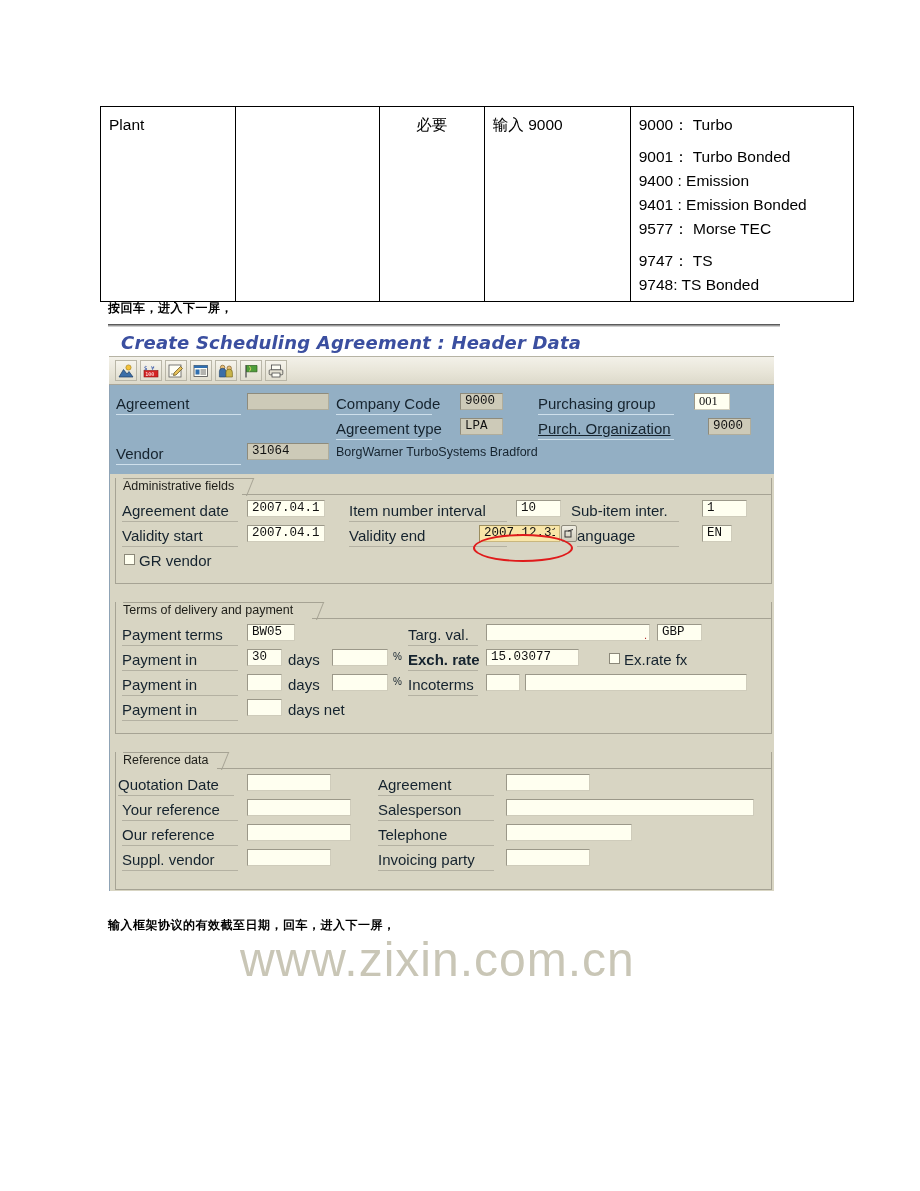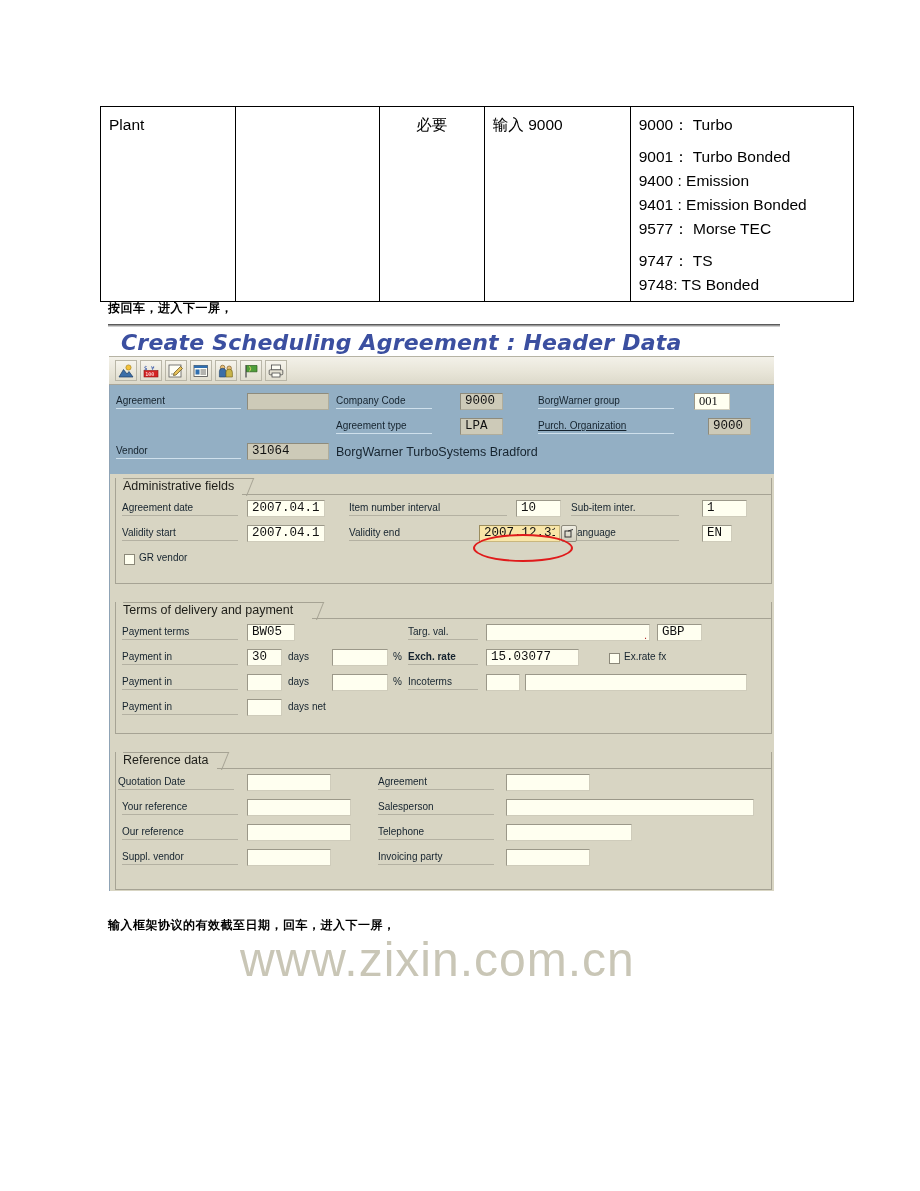--- a/index.html
+++ b/index.html
@@ -55,21 +55,21 @@
   }
   .sap-title{
     height:28px;background:#ffffff;
     display:flex;align-items:center;
     padding-left:12px;
     box-sizing:border-box;
   }
   .sap-title span{
     font-family:"DejaVu Sans", sans-serif;
     font-style:italic;font-weight:bold;
-    font-size:22px;color:#3b4fa0;
+    font-size:18px;color:#3b4fa0;
     letter-spacing:.2px;
   }
   .sap-toolbar{
     height:29px;
     background:linear-gradient(to bottom,#f3f1e9 0%,#e8e5d8 55%,#dcd9ca 100%);
     border-top:1px solid #b6b3a4;
     border-bottom:1px solid #a9a699;
     display:flex;align-items:center;
     padding-left:6px;gap:3px;
     box-sizing:border-box;
@@ -95,21 +95,21 @@
   
   .blue-block{
     background:#93afc4;
     padding:6px 0 8px 0;
     position:relative;
   }
   .row{position:relative;height:25px;}
 
   .lbl{
     position:absolute;
-    font-size:10px;color:#15232e;
+    font-size:15px;color:#15232e;
     font-family:"Liberation Sans", sans-serif;
     white-space:nowrap;
     top:4px;
   }
   .lbl.u{border-bottom:1px solid #cfe0ec;padding-bottom:2px;}
   .lbl.ud{border-bottom:1px solid #b4b1a2;padding-bottom:2px;}
 
   .fld{
     position:absolute;top:2px;height:17px;
     box-sizing:border-box;
@@ -291,21 +291,21 @@
 
     <div class="watermark">www.zixin.com.cn</div>
 
     <div class="blue-block">
 
       <div class="row">
         <div class="lbl u" style="left:6px;width:125px;">Agreement</div>
         <input class="fld gray" style="left: 137px; width: 82px;" value="">
         <div class="lbl u" style="left:226px;width:96px;">Company Code</div>
         <input class="fld gray" style="left: 350px; width: 43px; text-align: left;" value="9000">
-        <div class="lbl u" style="left:428px;width:136px;">BorgWarner group</div>
+        <div class="lbl u" style="left:428px;width:136px;">Purchasing group</div>
         <input class="fld white" style="left: 584px; width: 36px; font-family: Liberation Serif, serif;" value="001">
       </div>
 
       <div class="row">
         <div class="lbl u" style="left:226px;width:96px;">Agreement type</div>
         <input class="fld gray" style="left: 350px; width: 43px;" value="LPA">
         <div class="lbl u" style="left:428px;width:136px;text-decoration:underline;">Purch. Organization</div>
         <input class="fld gray" style="left: 598px; width: 43px;" value="9000">
       </div>
 

